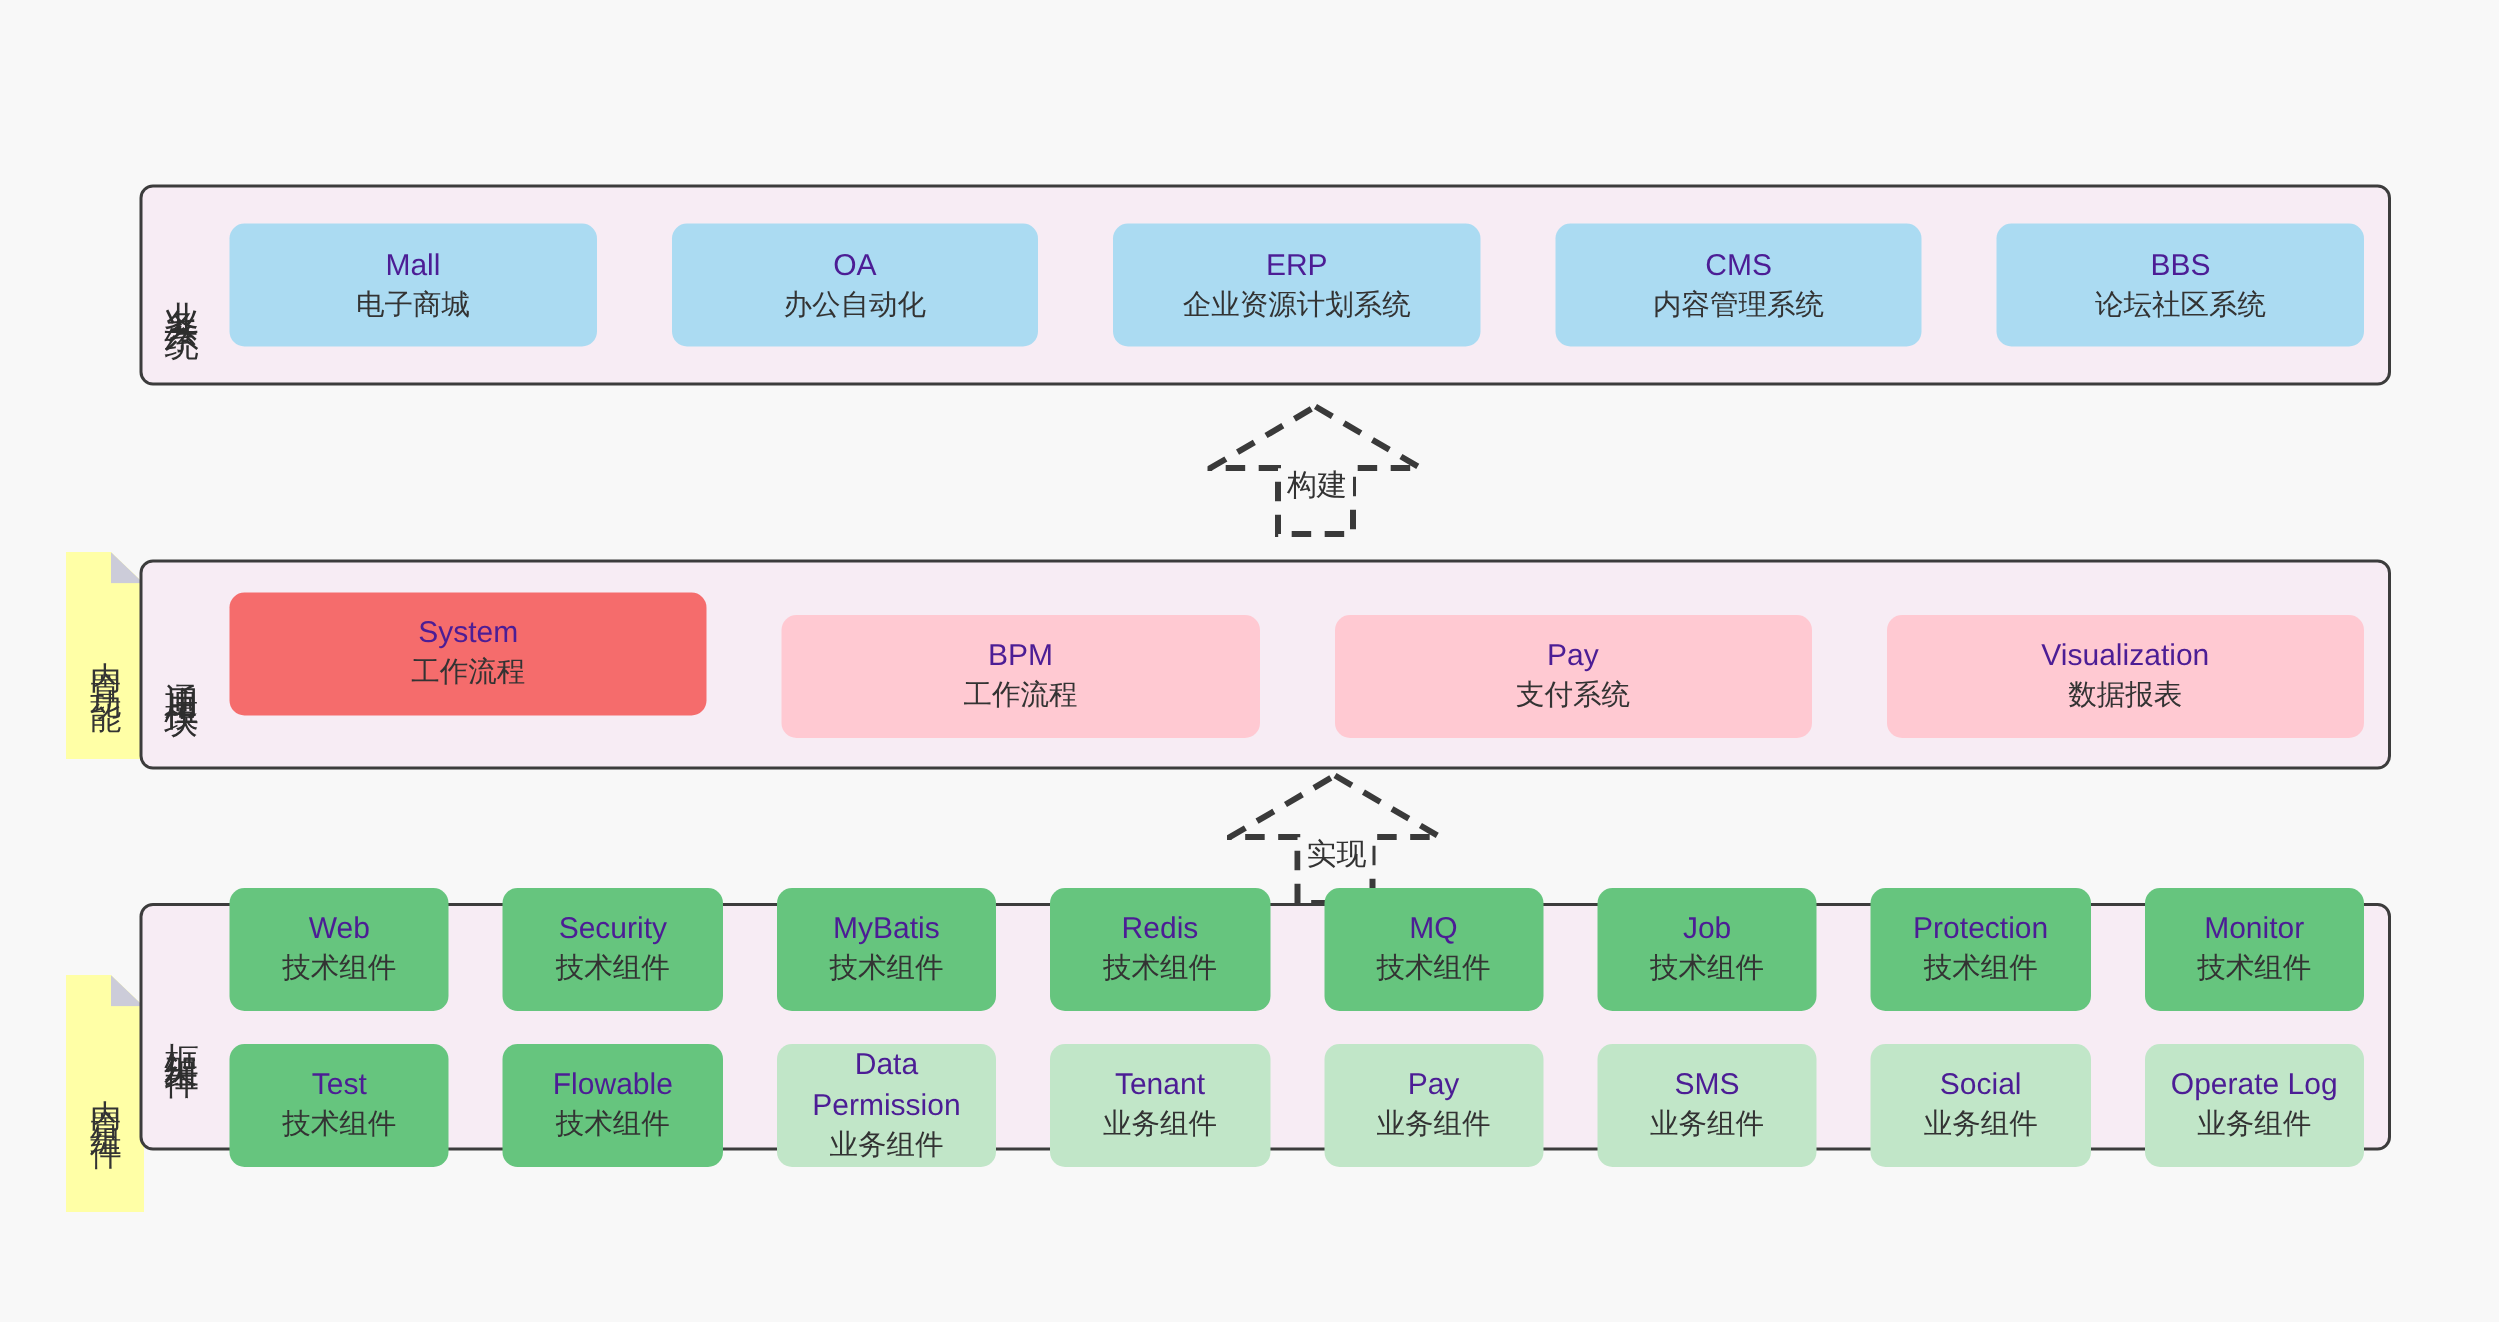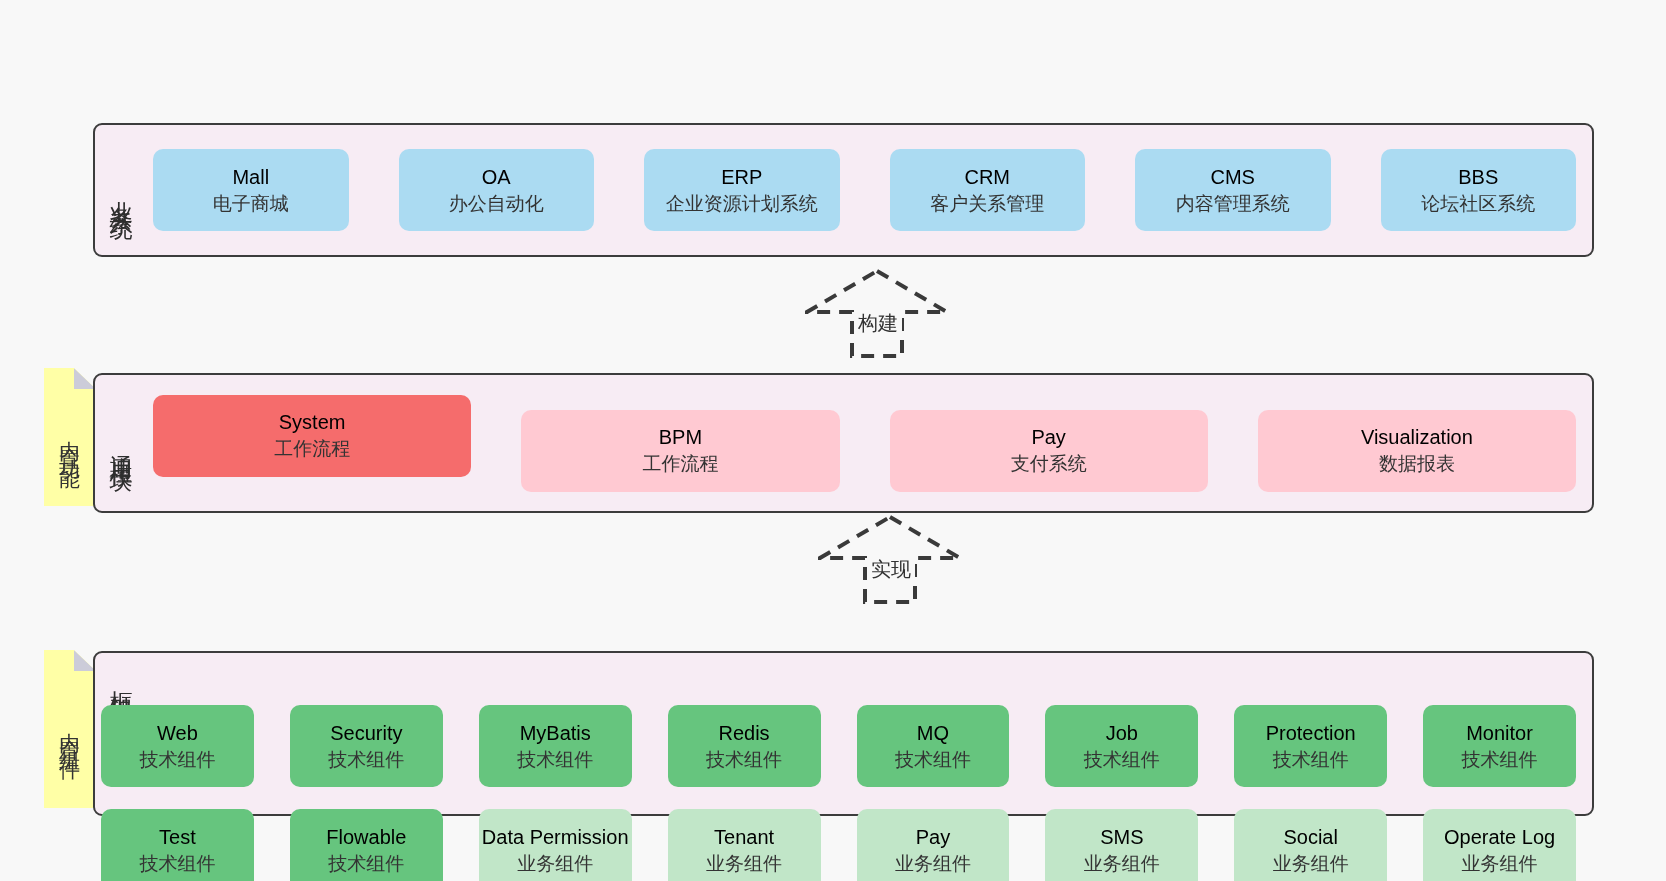--- a/index.html
+++ b/index.html
@@ -44,21 +44,21 @@
     left:93px;width:1501px;
     background:#f7ecf4;
     border:2px solid #3c3c3c;
     border-radius:9px;
     display:flex;
     z-index:2;
     box-sizing:border-box;
   }
   .panel-business{top:123px;height:134px;}
   .panel-modules{top:373px;height:140px;}
-  .panel-components{top:651px;height:165px;flex-direction:column;}
+  .panel-components{top:602px;height:165px;}
 
   .panel-label{
     width:52px;flex:0 0 52px;
     display:flex;align-items:center;justify-content:center;
   }
   .panel-label span{
     writing-mode:vertical-rl;
     font-size:23px;letter-spacing:5px;
     color:#2e2e2e;line-height:1;
     padding-top:5px;
@@ -76,21 +76,21 @@
   
   .box{
     flex:1;
     height:82px;
     border-radius:10px;
     display:flex;flex-direction:column;
     align-items:center;justify-content:center;
     text-align:center;
     line-height:1.35;
   }
-  .box .bn{font-size:20px;color:#000000;}
+  .box .bn{font-size:20px;color:#4c1d95;}
   .box .bd{font-size:19px;color:#333;}
   .c-blue{background:#abdbf2;}
   .c-red{background:#f56c6c;}
   .c-pink{background:#ffc9d2;margin-top:15px;}
   .c-green{background:#66c57e;}
   .c-lgreen{background:#c1e6c8;}
 
   
   .arrow{position:absolute;z-index:0;}
   .arrow path{
@@ -131,24 +131,20 @@
         </div>
         <div class="box c-blue">
           <span class="bn">OA</span>
           <span class="bd">办公自动化</span>
         </div>
         <div class="box c-blue">
           <span class="bn">ERP</span>
           <span class="bd">企业资源计划系统</span>
         </div>
         <div class="box c-blue">
-          <span class="bn">CRM</span>
-          <span class="bd">客户关系管理</span>
-        </div>
-        <div class="box c-blue">
           <span class="bn">CMS</span>
           <span class="bd">内容管理系统</span>
         </div>
         <div class="box c-blue">
           <span class="bn">BBS</span>
           <span class="bd">论坛社区系统</span>
         </div>
       </div>
     </div>
   </section>

